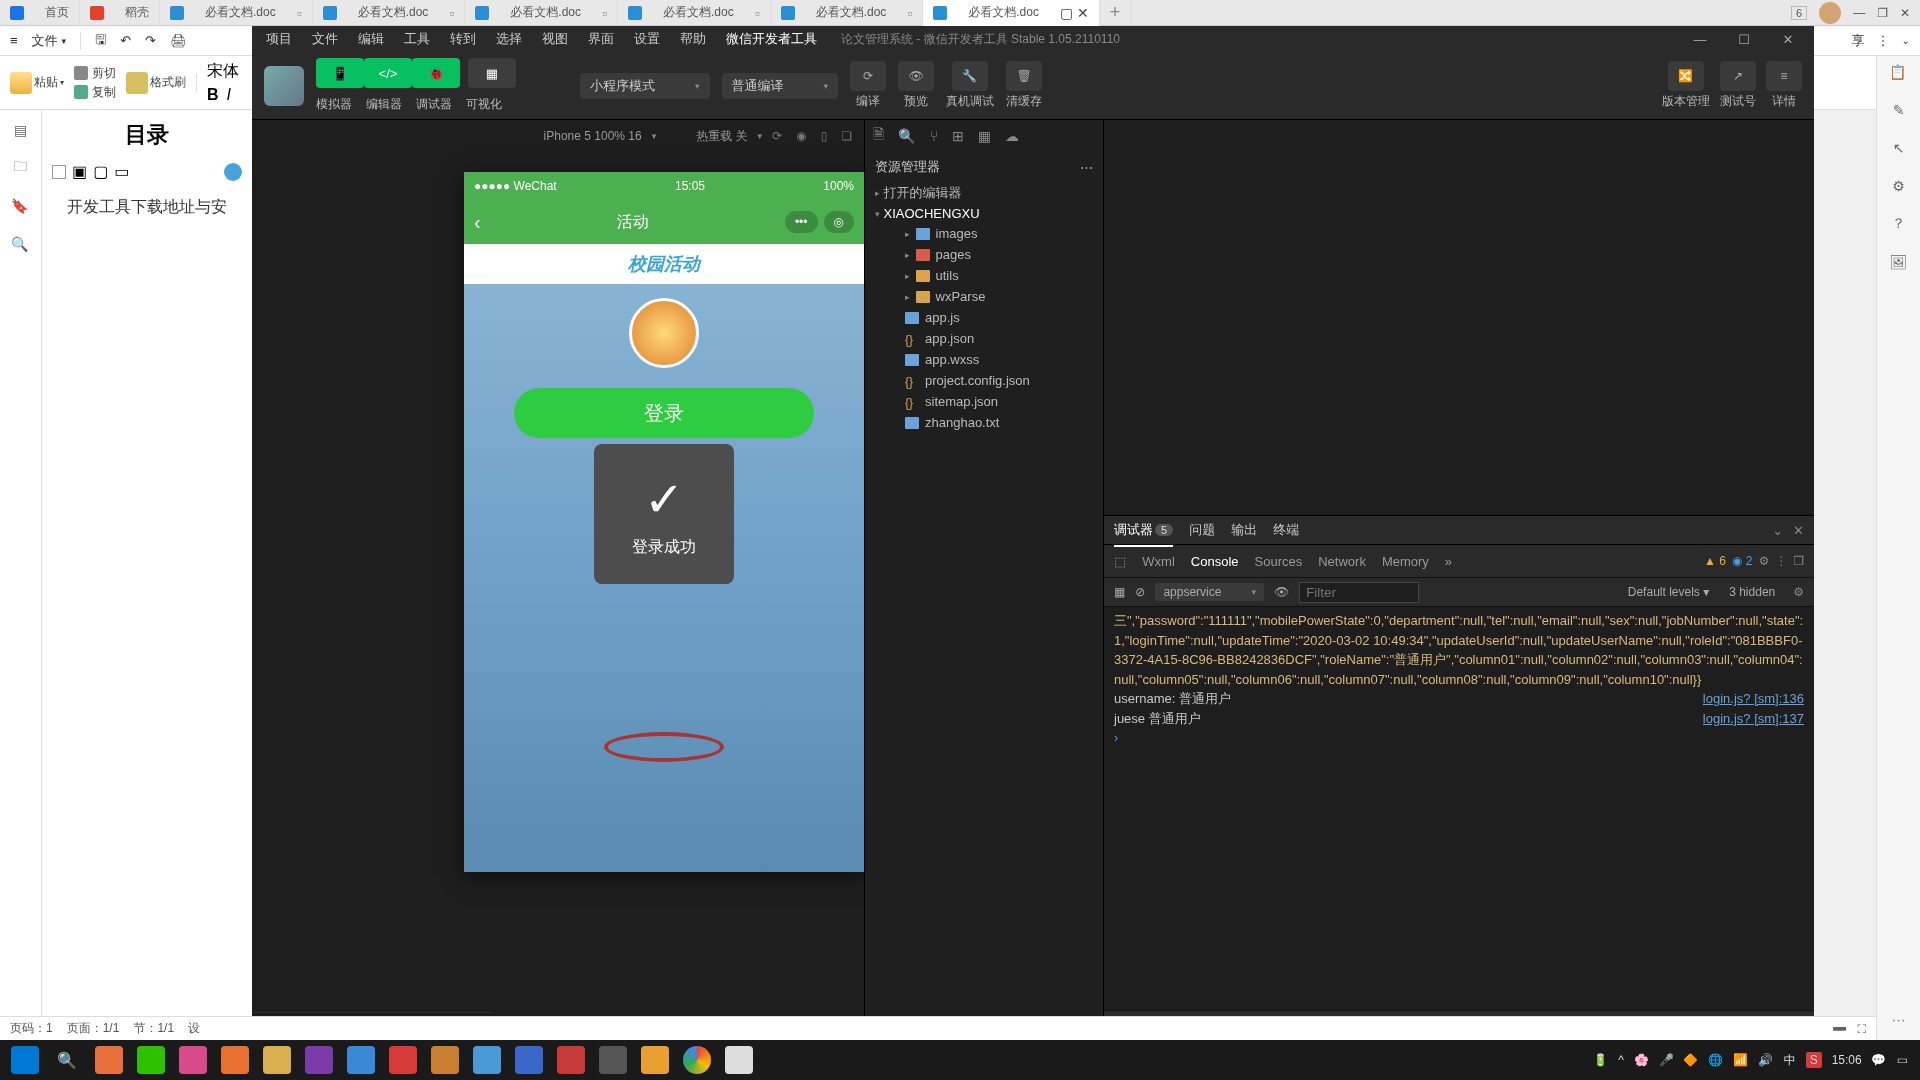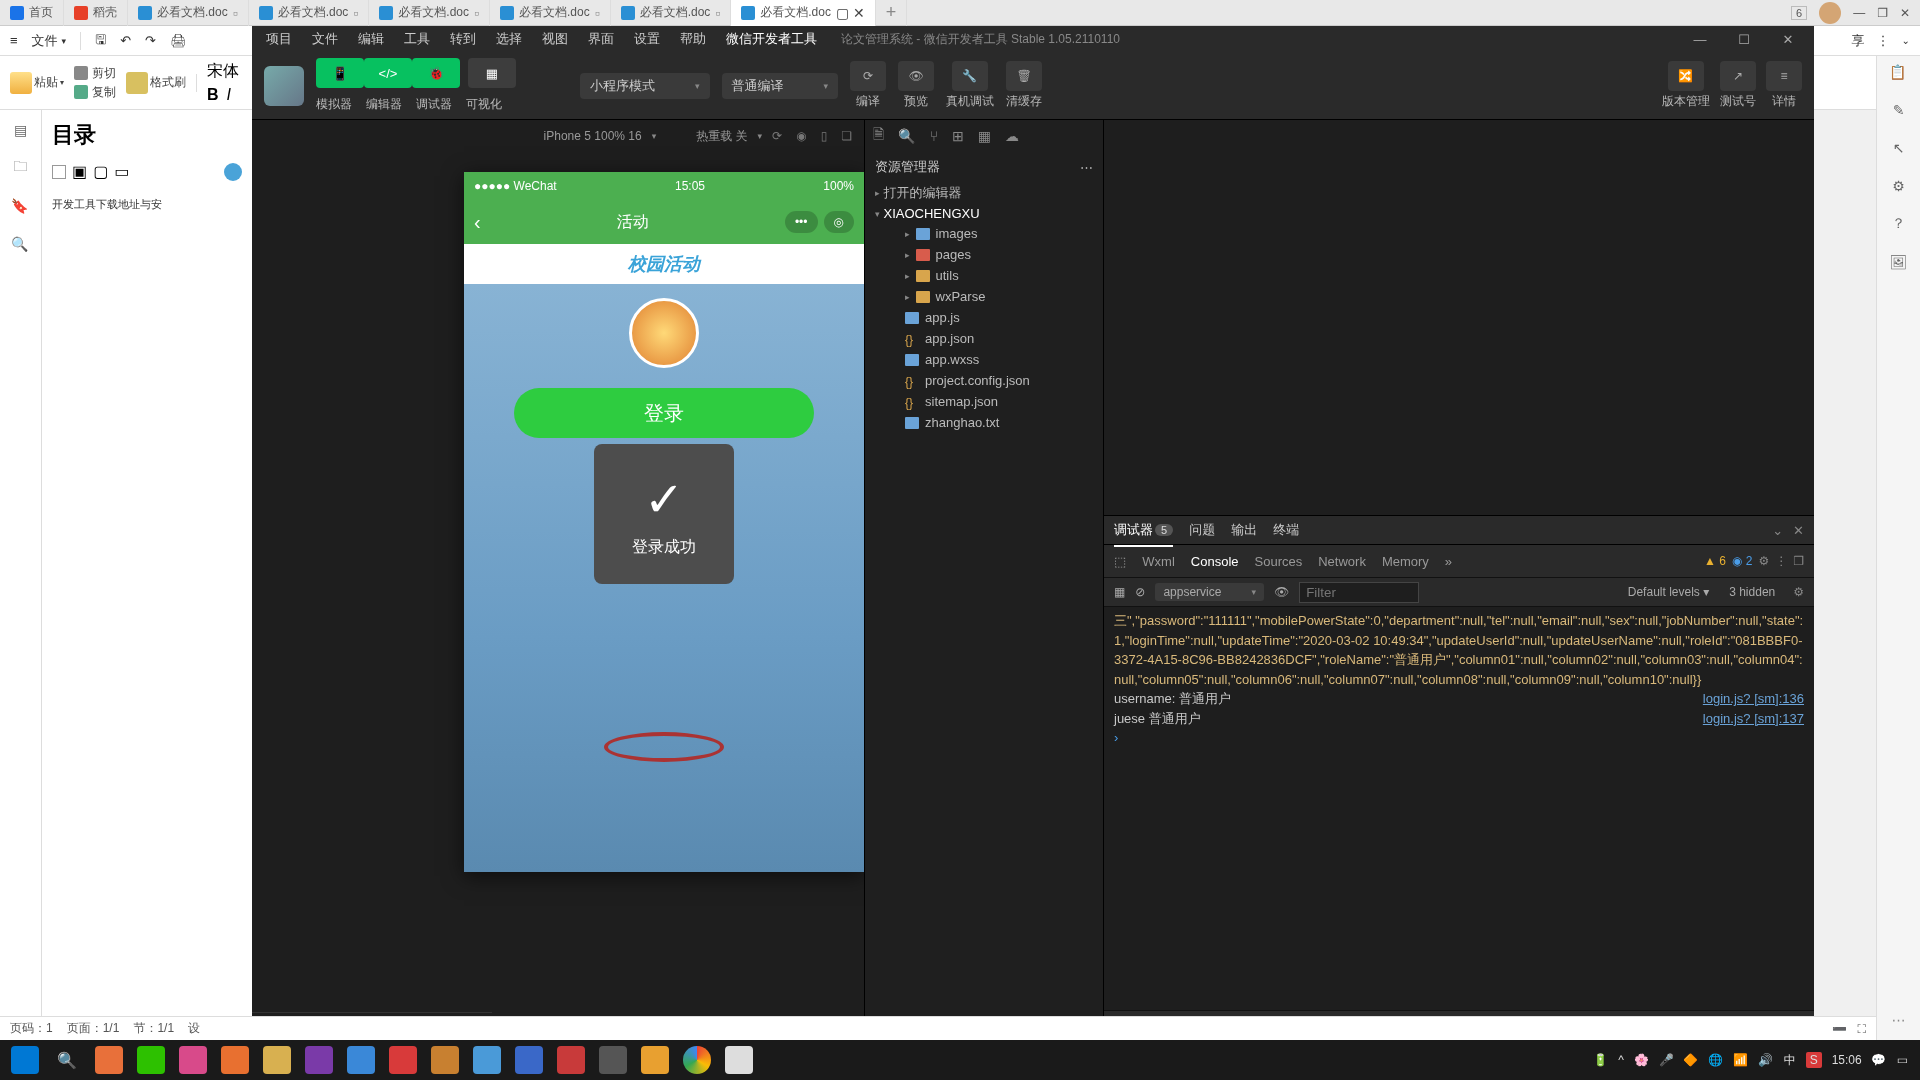--- a/index.html
+++ b/index.html
@@ -1,20 +1,20 @@
 <!DOCTYPE html>
 <html><head>
 <meta charset="utf-8">
 <style>
 * { margin:0; padding:0; box-sizing:border-box; font-family:"Microsoft YaHei","Segoe UI",sans-serif; }
 body { width:1920px; height:1080px; background:#f0f0f0; overflow:hidden; position:relative; }
 
 
 .win-tabs { height:26px; background:#e8e8e8; display:flex; align-items:center; border-bottom:1px solid #ccc; }
-.win-tab { display:flex; align-items:center; padding:0 10px; height:26px; font-size:12px; color:#555; gap:5px; border-right:1px solid #ddd; }
+.win-tab { display:flex; align-items:center; padding:0 10px; height:26px; font-size:12px; color:#555; gap:21px; border-right:1px solid #ddd; }
 .win-tab.active { background:#fff; }
 .win-icon { width:14px; height:14px; background:#2a8fd4; border-radius:2px; display:inline-block; }
 .win-icon.orange { background:#e74028; }
 .tab-close { color:#888; font-size:14px; }
 .win-controls { margin-left:auto; display:flex; gap:12px; padding-right:10px; color:#555; font-size:12px; align-items:center; }
 .win-num { border:1px solid #bbb; padding:0 4px; font-size:11px; }
 .win-avatar { width:22px; height:22px; border-radius:50%; background:#d4a574; }
 
 
 .wps-toolbar { height:30px; background:#fff; display:flex; align-items:center; padding:0 10px; gap:14px; font-size:13px; color:#333; border-bottom:1px solid #ddd; }
@@ -27,25 +27,25 @@
 .rib-pair { display:flex; flex-direction:column; gap:2px; font-size:12px; color:#444; }
 .rib-pair .r { display:flex; align-items:center; gap:4px; }
 .scissors { width:14px; height:14px; background:#888; border-radius:2px; }
 
 .wps-right-strip { position:absolute; right:0; top:56px; width:44px; height:calc(100% - 56px - 40px); background:#f5f5f5; border-left:1px solid #ddd; display:flex; flex-direction:column; align-items:center; padding-top:6px; gap:18px; }
 .rs-ico { width:20px; height:20px; color:#666; display:flex; align-items:center; justify-content:center; font-size:14px; }
 .rs-more { margin-top:auto; margin-bottom:10px; color:#888; }
 
 .wps-left-strip { position:absolute; left:0; top:110px; width:42px; height:calc(100% - 110px - 40px); background:#fff; border-right:1px solid #ddd; display:flex; flex-direction:column; align-items:center; padding-top:10px; gap:18px; }
 
-.wps-doc-pane { position:absolute; left:42px; top:110px; width:210px; bottom:40px; background:#fff; padding:10px; }
+.wps-doc-pane { position:absolute; left:42px; top:110px; width:210px; bottom:40px; background:#fff; padding:10px;text-align:center; }
 .doc-title { font-size:22px; font-weight:bold; margin-bottom:12px; }
 .doc-ctrls { display:flex; gap:6px; margin-bottom:16px; align-items:center; }
 .chk { width:14px; height:14px; border:1px solid #999; }
-.doc-link { font-size:11px; color:#333; }
+.doc-link { font-size:16px; color:#333; }
 
 
 .devtools { position:absolute; left:252px; top:26px; width:1562px; height:1014px; background:#1e1e1e; color:#b8b8b8; }
 .dt-menubar { height:26px; background:#2a2a2a; display:flex; align-items:center; padding:0 4px; font-size:13px; }
 .dt-menu-item { padding:0 10px; color:#ccc; }
 .dt-title { margin-left:14px; color:#888; font-size:12px; }
 .dt-winbtns { margin-left:auto; display:flex; }
 .dt-winbtn { width:44px; height:26px; display:flex; align-items:center; justify-content:center; color:#aaa; }
 
 .dt-topbar { height:68px; background:#2a2a2a; display:flex; align-items:center; padding:0 12px; gap:12px; border-bottom:1px solid #000; }

